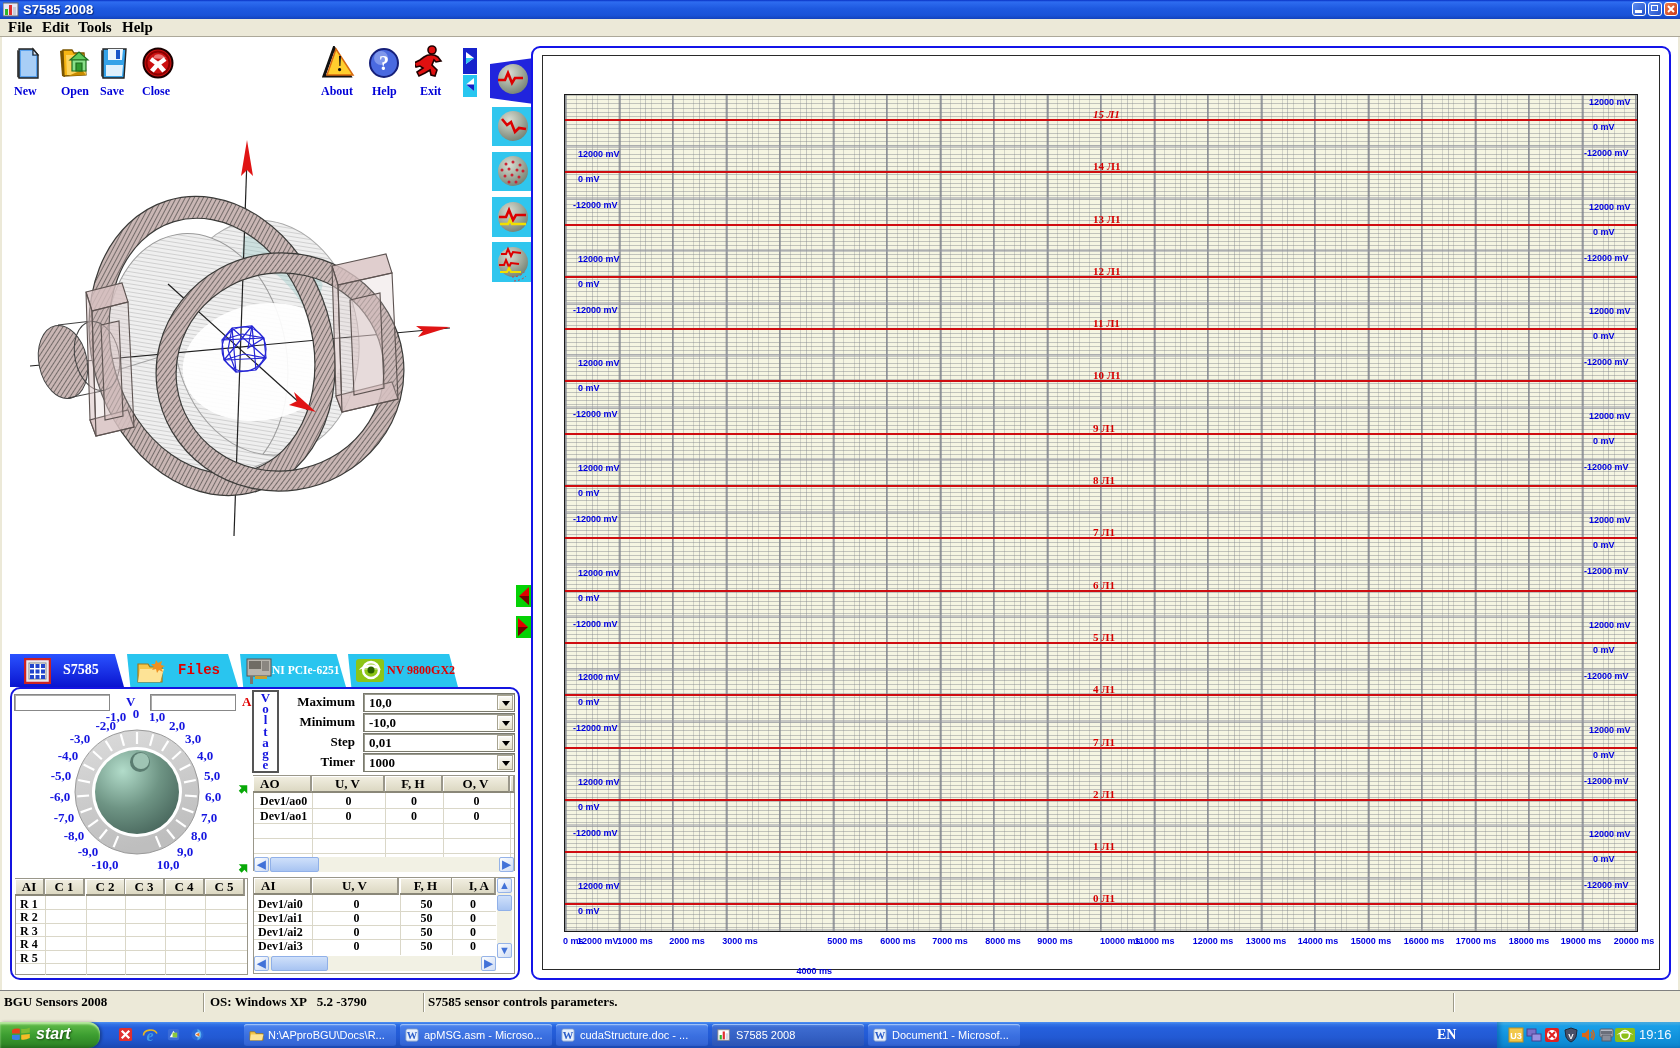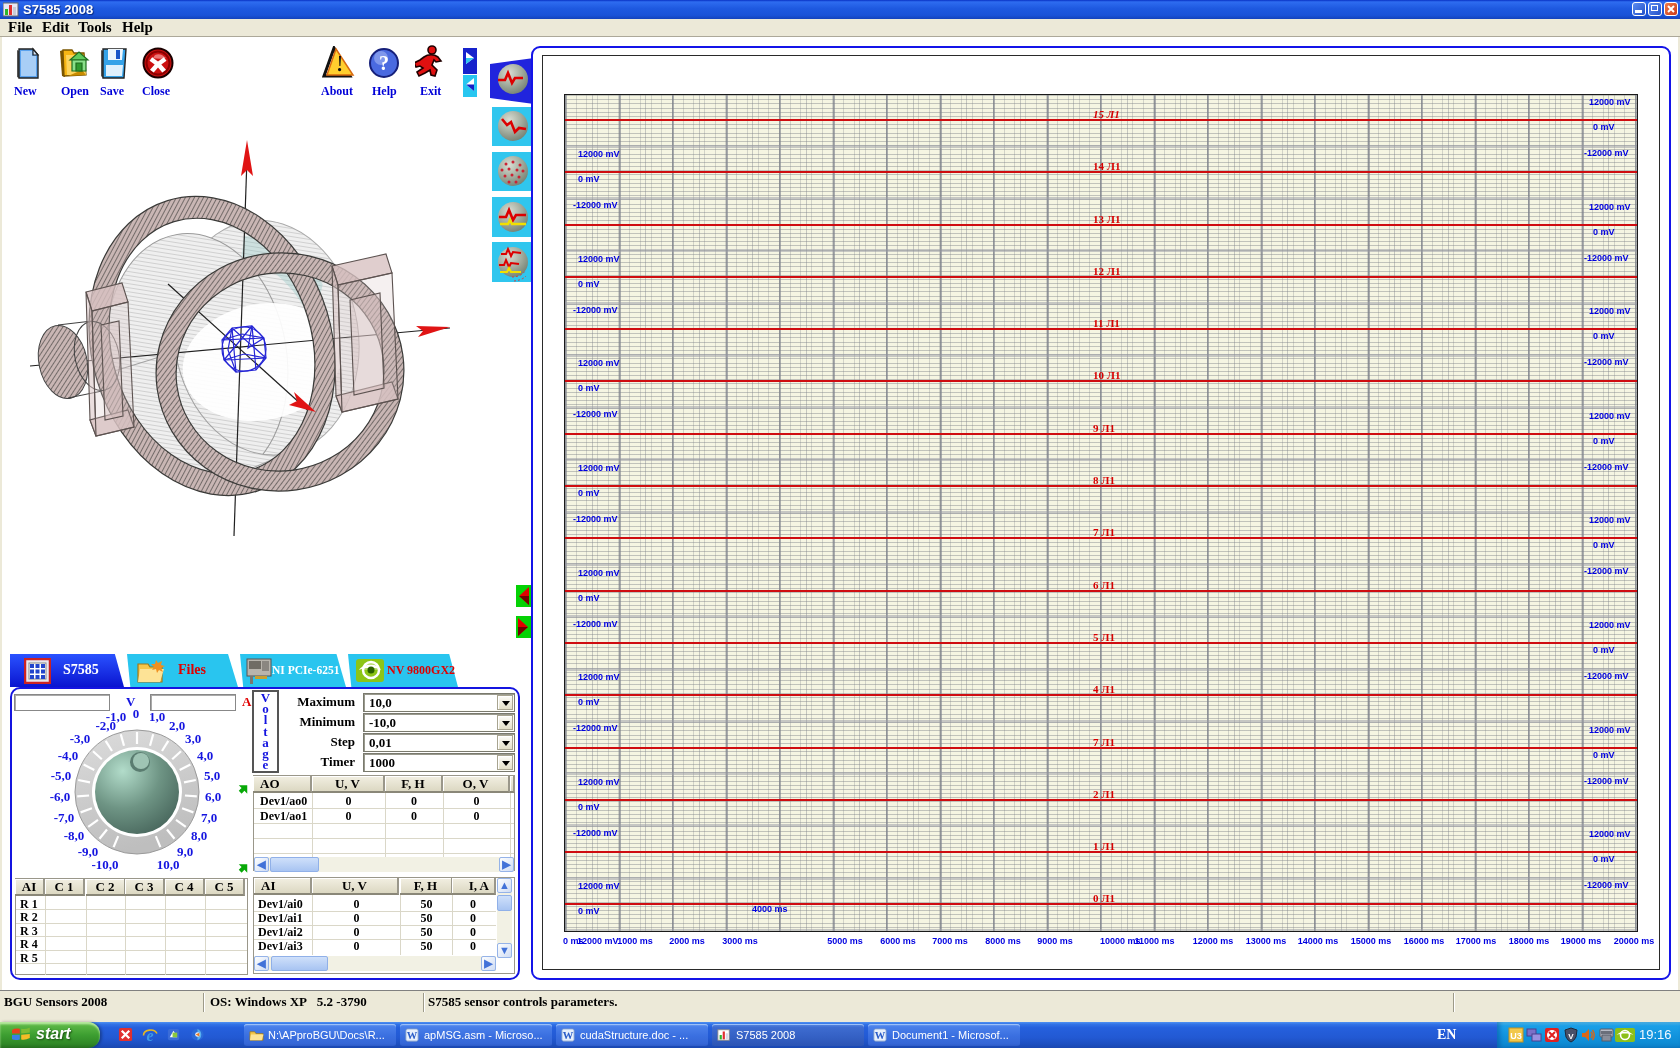--- a/index.html
+++ b/index.html
@@ -344,21 +344,21 @@
 <div class="chartlbl" style="left:1024px;top:734.1px;">12000 mV</div>
 <div class="chartlbl" style="left:1028px;top:759.1px;">0 mV</div>
 <div class="chartlbl" style="left:1019px;top:785.1px;">-12000 mV</div>
 <div class="chartlbl" style="left:13px;top:786.4px;">12000 mV</div>
 <div class="chartlbl" style="left:13px;top:811.4px;">0 mV</div>
 </div>
 <div class="chartlbl" style="left:563px;top:936px;">0 ms</div>
 <div class="chartlbl" style="left:595px;top:936px;width:80px;text-align:center;">1000 ms</div>
 <div class="chartlbl" style="left:647px;top:936px;width:80px;text-align:center;">2000 ms</div>
 <div class="chartlbl" style="left:700px;top:936px;width:80px;text-align:center;">3000 ms</div>
-<div class="chartlbl" style="left:752px;top:904px;width:80px;text-align:left;">4000 ms</div>
+<div class="chartlbl" style="left:752px;top:966px;width:80px;text-align:right;">4000 ms</div>
 <div class="chartlbl" style="left:805px;top:936px;width:80px;text-align:center;">5000 ms</div>
 <div class="chartlbl" style="left:858px;top:936px;width:80px;text-align:center;">6000 ms</div>
 <div class="chartlbl" style="left:910px;top:936px;width:80px;text-align:center;">7000 ms</div>
 <div class="chartlbl" style="left:963px;top:936px;width:80px;text-align:center;">8000 ms</div>
 <div class="chartlbl" style="left:1015px;top:936px;width:80px;text-align:center;">9000 ms</div>
 <div class="chartlbl" style="left:1068px;top:936px;width:68px;text-align:right;padding-left:32px;">10000 ms</div>
 <div class="chartlbl" style="left:1121px;top:936px;width:67px;text-align:center;">11000 ms</div>
 <div class="chartlbl" style="left:1173px;top:936px;width:80px;text-align:center;">12000 ms</div>
 <div class="chartlbl" style="left:1226px;top:936px;width:80px;text-align:center;">13000 ms</div>
 <div class="chartlbl" style="left:1278px;top:936px;width:80px;text-align:center;">14000 ms</div>
@@ -386,21 +386,21 @@
       <rect x="17" y="17" width="4" height="4"></rect>
     </g>
 </svg>
 <div class="abs ser" style="left:63px;top:662px;color:#fff;font-size:14px;">S7585</div>
 <div class="abs" style="left:127px;top:654px;width:111px;height:33px;background:#29c5ef;clip-path:polygon(0 0,91% 0,100% 100%,3% 100%);"></div>
 <svg class="abs" style="left:136px;top:659px" width="30" height="25" viewBox="0 0 30 25">
  <path d="M2 5 L12 5 L14 8 L26 8 L26 23 L2 23 Z" fill="#f5c64a" stroke="#a07818" stroke-width="1.2"></path>
  <path d="M4 10 L28 10 L24 23 L2 23 Z" fill="#fde396"></path>
  <path d="M20 1 l2 3 4 -2 -1 4 4 1 -4 2 2 4 -4 -2 -2 3 -1 -4 -4 1 2 -3 -3 -3 4 0 Z" fill="#f09020"></path>
 </svg>
-<div class="abs ser" style="left:178px;top:662px;color:#e00000;font-size:14px;">Files</div>
+<div class="abs ser" style="left:178px;top:662px;color:#e00000;font-size:14px;font-family:Liberation Mono, monospace;">Files</div>
 <div class="abs" style="left:240px;top:654px;width:106px;height:33px;background:#29c5ef;clip-path:polygon(0 0,91% 0,100% 100%,3% 100%);"></div>
 <svg class="abs" style="left:245px;top:656px" width="28" height="29" viewBox="0 0 28 29">
  <rect x="2" y="3" width="24" height="17" fill="#b8b4ac" stroke="#555" stroke-width="1"></rect>
  <rect x="4" y="5" width="12" height="8" fill="#706c64"></rect>
  <rect x="17" y="5" width="7" height="10" fill="#8a8680"></rect>
  <rect x="5" y="20" width="3" height="8" fill="#7a766e"></rect>
  <rect x="10" y="20" width="12" height="3" fill="#c8a030"></rect>
 </svg>
 <div class="abs ser" style="left:272px;top:664px;color:#fff;font-size:11.5px;">NI PCIe-6251</div>
 <div class="abs" style="left:348px;top:654px;width:110px;height:33px;background:#29c5ef;clip-path:polygon(0 0,92% 0,100% 100%,3% 100%);"></div>

